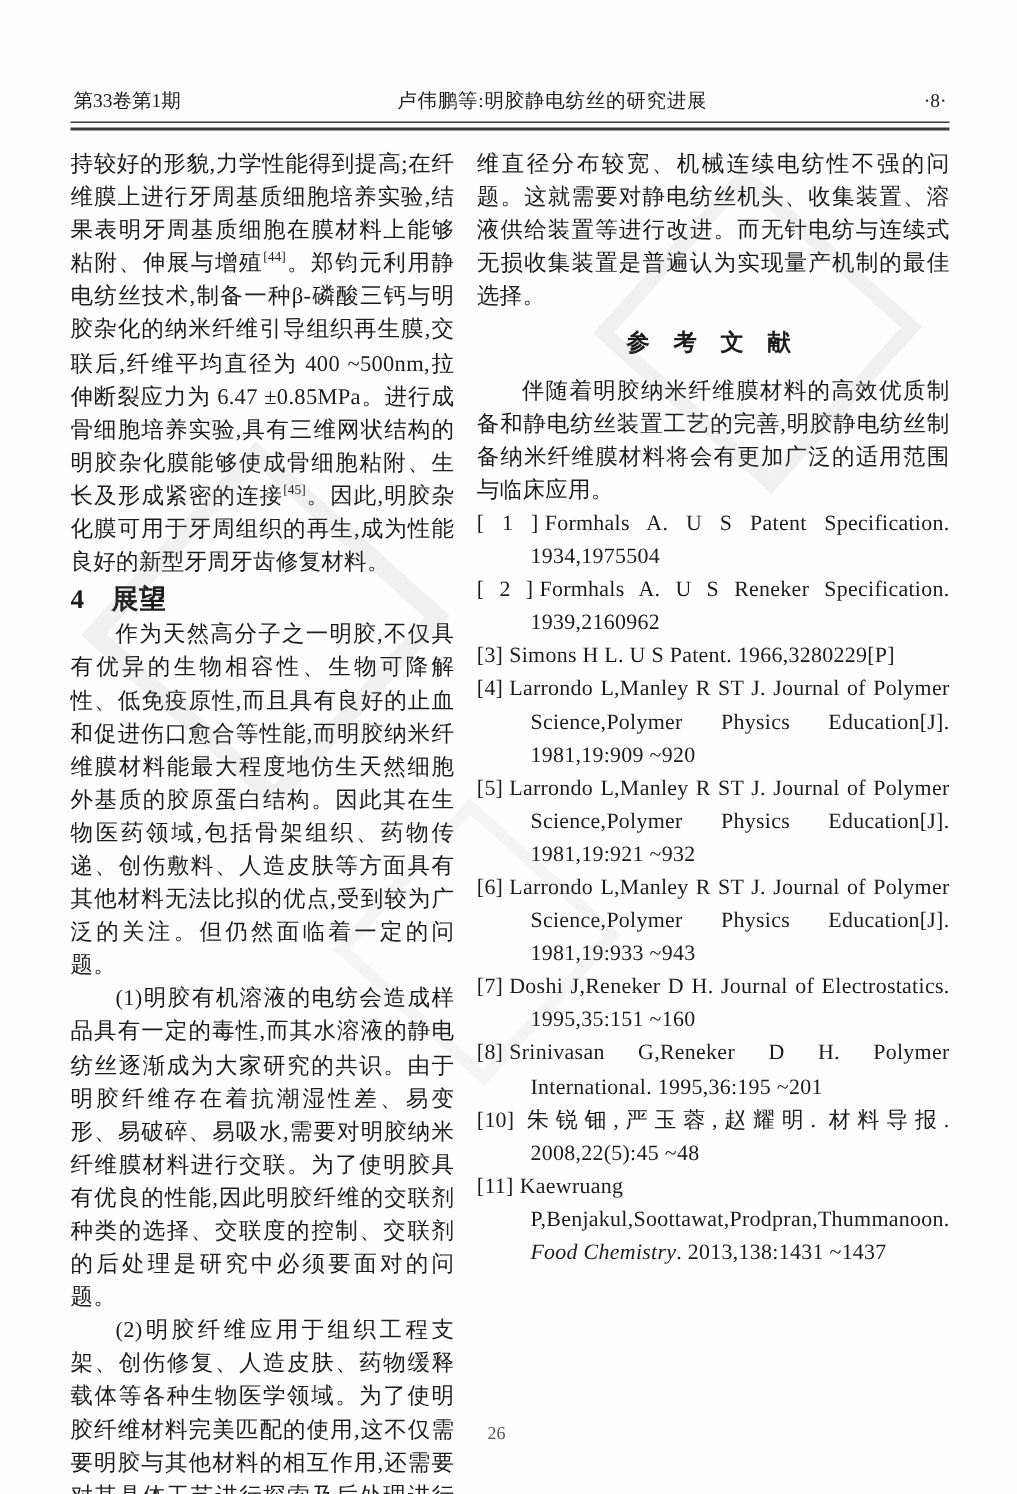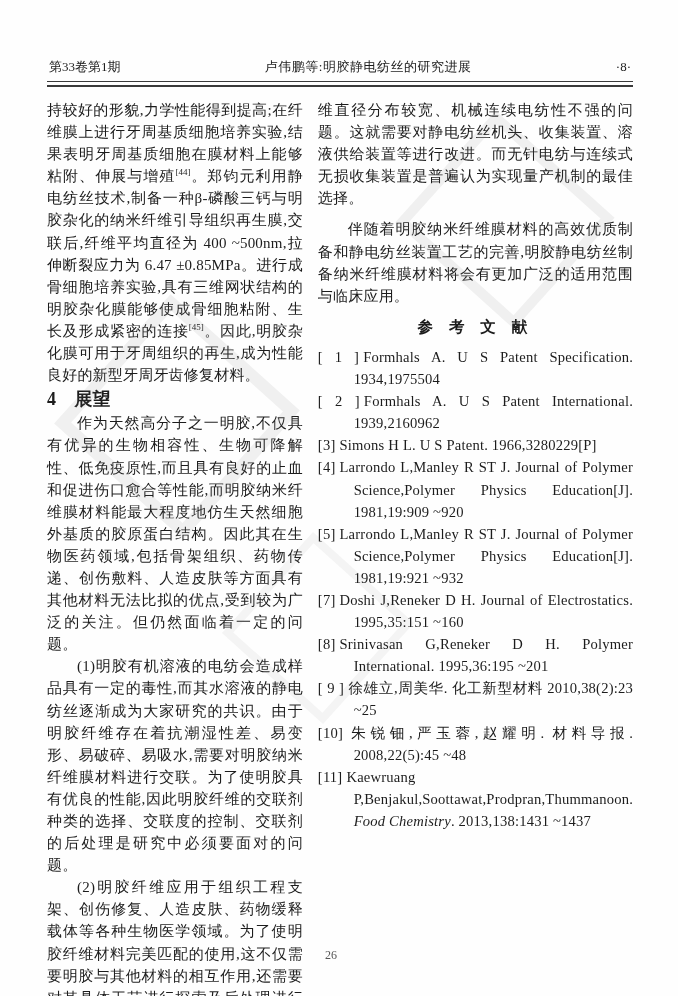--- a/index.html
+++ b/index.html
@@ -118,31 +118,31 @@
       <p class="para noindent"><span>持较好的形貌,力学性能得到提高;在纤维膜上进行牙周基质细胞培养实验,结果表明牙周基质细胞在膜材料上能够粘附、伸展与增殖</span><sup class="cite">[44]</sup><span>。郑钧元利用静电纺丝技术,制备一种β-磷酸三钙与明胶杂化的纳米纤维引导组织再生膜,交联后,纤维平均直径为 400 ~500nm,拉伸断裂应力为 6.47 ±0.85MPa。进行成骨细胞培养实验,具有三维网状结构的明胶杂化膜能够使成骨细胞粘附、生长及形成紧密的连接</span><sup class="cite">[45]</sup><span>。因此,明胶杂化膜可用于牙周组织的再生,成为性能良好的新型牙周牙齿修复材料。</span></p>
       <p class="para sec-heading">4　展望</p>
       <p class="para">作为天然高分子之一明胶,不仅具有优异的生物相容性、生物可降解性、低免疫原性,而且具有良好的止血和促进伤口愈合等性能,而明胶纳米纤维膜材料能最大程度地仿生天然细胞外基质的胶原蛋白结构。因此其在生物医药领域,包括骨架组织、药物传递、创伤敷料、人造皮肤等方面具有其他材料无法比拟的优点,受到较为广泛的关注。但仍然面临着一定的问题。</p>
       <p class="para">(1)明胶有机溶液的电纺会造成样品具有一定的毒性,而其水溶液的静电纺丝逐渐成为大家研究的共识。由于明胶纤维存在着抗潮湿性差、易变形、易破碎、易吸水,需要对明胶纳米纤维膜材料进行交联。为了使明胶具有优良的性能,因此明胶纤维的交联剂种类的选择、交联度的控制、交联剂的后处理是研究中必须要面对的问题。</p>
       <p class="para">(2)明胶纤维应用于组织工程支架、创伤修复、人造皮肤、药物缓释载体等各种生物医学领域。为了使明胶纤维材料完美匹配的使用,这不仅需要明胶与其他材料的相互作用,还需要对其具体工艺进行探索及后处理进行择型安排。另外,明胶复合纤维材料需要进行细胞毒性实验和细胞培养粘附试验,才能做到进一步的体内生物医疗试验。</p>
 
     </div>
 
     <div class="col">
       <p class="para noindent">维直径分布较宽、机械连续电纺性不强的问题。这就需要对静电纺丝机头、收集装置、溶液供给装置等进行改进。而无针电纺与连续式无损收集装置是普遍认为实现量产机制的最佳选择。</p>
+      <p class="para refs-heading">参 考 文 献</p>
       <p class="para p-gap">伴随着明胶纳米纤维膜材料的高效优质制备和静电纺丝装置工艺的完善,明胶静电纺丝制备纳米纤维膜材料将会有更加广泛的适用范围与临床应用。</p>
-      <p class="para refs-heading">参 考 文 献</p>
 
       <div class="ref"><span class="ref-label">[ 1 ]</span><span class="ref-text">Formhals A. U S Patent Specification. 1934,1975504</span></div>
-      <div class="ref"><span class="ref-label">[ 2 ]</span><span class="ref-text">Formhals A. U S Patent International. 1939,2160962</span></div>
+      <div class="ref"><span class="ref-label">[ 2 ]</span><span class="ref-text">Formhals A. U S Reneker Specification. 1939,2160962</span></div>
       <div class="ref"><span class="ref-label">[3]</span><span class="ref-text">Simons H L. U S Patent. 1966,3280229[P]</span></div>
       <div class="ref"><span class="ref-label">[4]</span><span class="ref-text">Larrondo L,Manley R ST J. Journal of Polymer Science,Polymer Physics Education[J]. 1981,19:909 ~920</span></div>
       <div class="ref"><span class="ref-label">[5]</span><span class="ref-text">Larrondo L,Manley R ST J. Journal of Polymer Science,Polymer Physics Education[J]. 1981,19:921 ~932</span></div>
+      <div class="ref"><span class="ref-label">[6]</span><span class="ref-text">Larrondo L,Manley R ST J. Journal of Polymer Science,Polymer Physics Education[J]. 1981,19:933 ~943</span></div>
       <div class="ref"><span class="ref-label">[7]</span><span class="ref-text">Doshi J,Reneker D H. Journal of Electrostatics. 1995,35:151 ~160</span></div>
       <div class="ref"><span class="ref-label">[8]</span><span class="ref-text">Srinivasan G,Reneker D H. Polymer International. 1995,36:195 ~201</span></div>
-      <div class="ref"><span class="ref-label">[ 9 ]</span><span class="ref-text">徐雄立,周美华. 化工新型材料 2010,38(2):23 ~25</span></div>
       <div class="ref"><span class="ref-label">[10]</span><span class="ref-text">朱锐钿,严玉蓉,赵耀明. 材料导报. 2008,22(5):45 ~48</span></div>
       <div class="ref"><span class="ref-label">[11]</span><span class="ref-text">Kaewruang P,Benjakul,Soottawat,Prodpran,Thummanoon. </span><em>Food Chemistry</em><span class="ref-text">. 2013,138:1431 ~1437</span></div>
     </div>
 
   </div>
 
   <div class="footer">26</div>
 
 </div>
 

